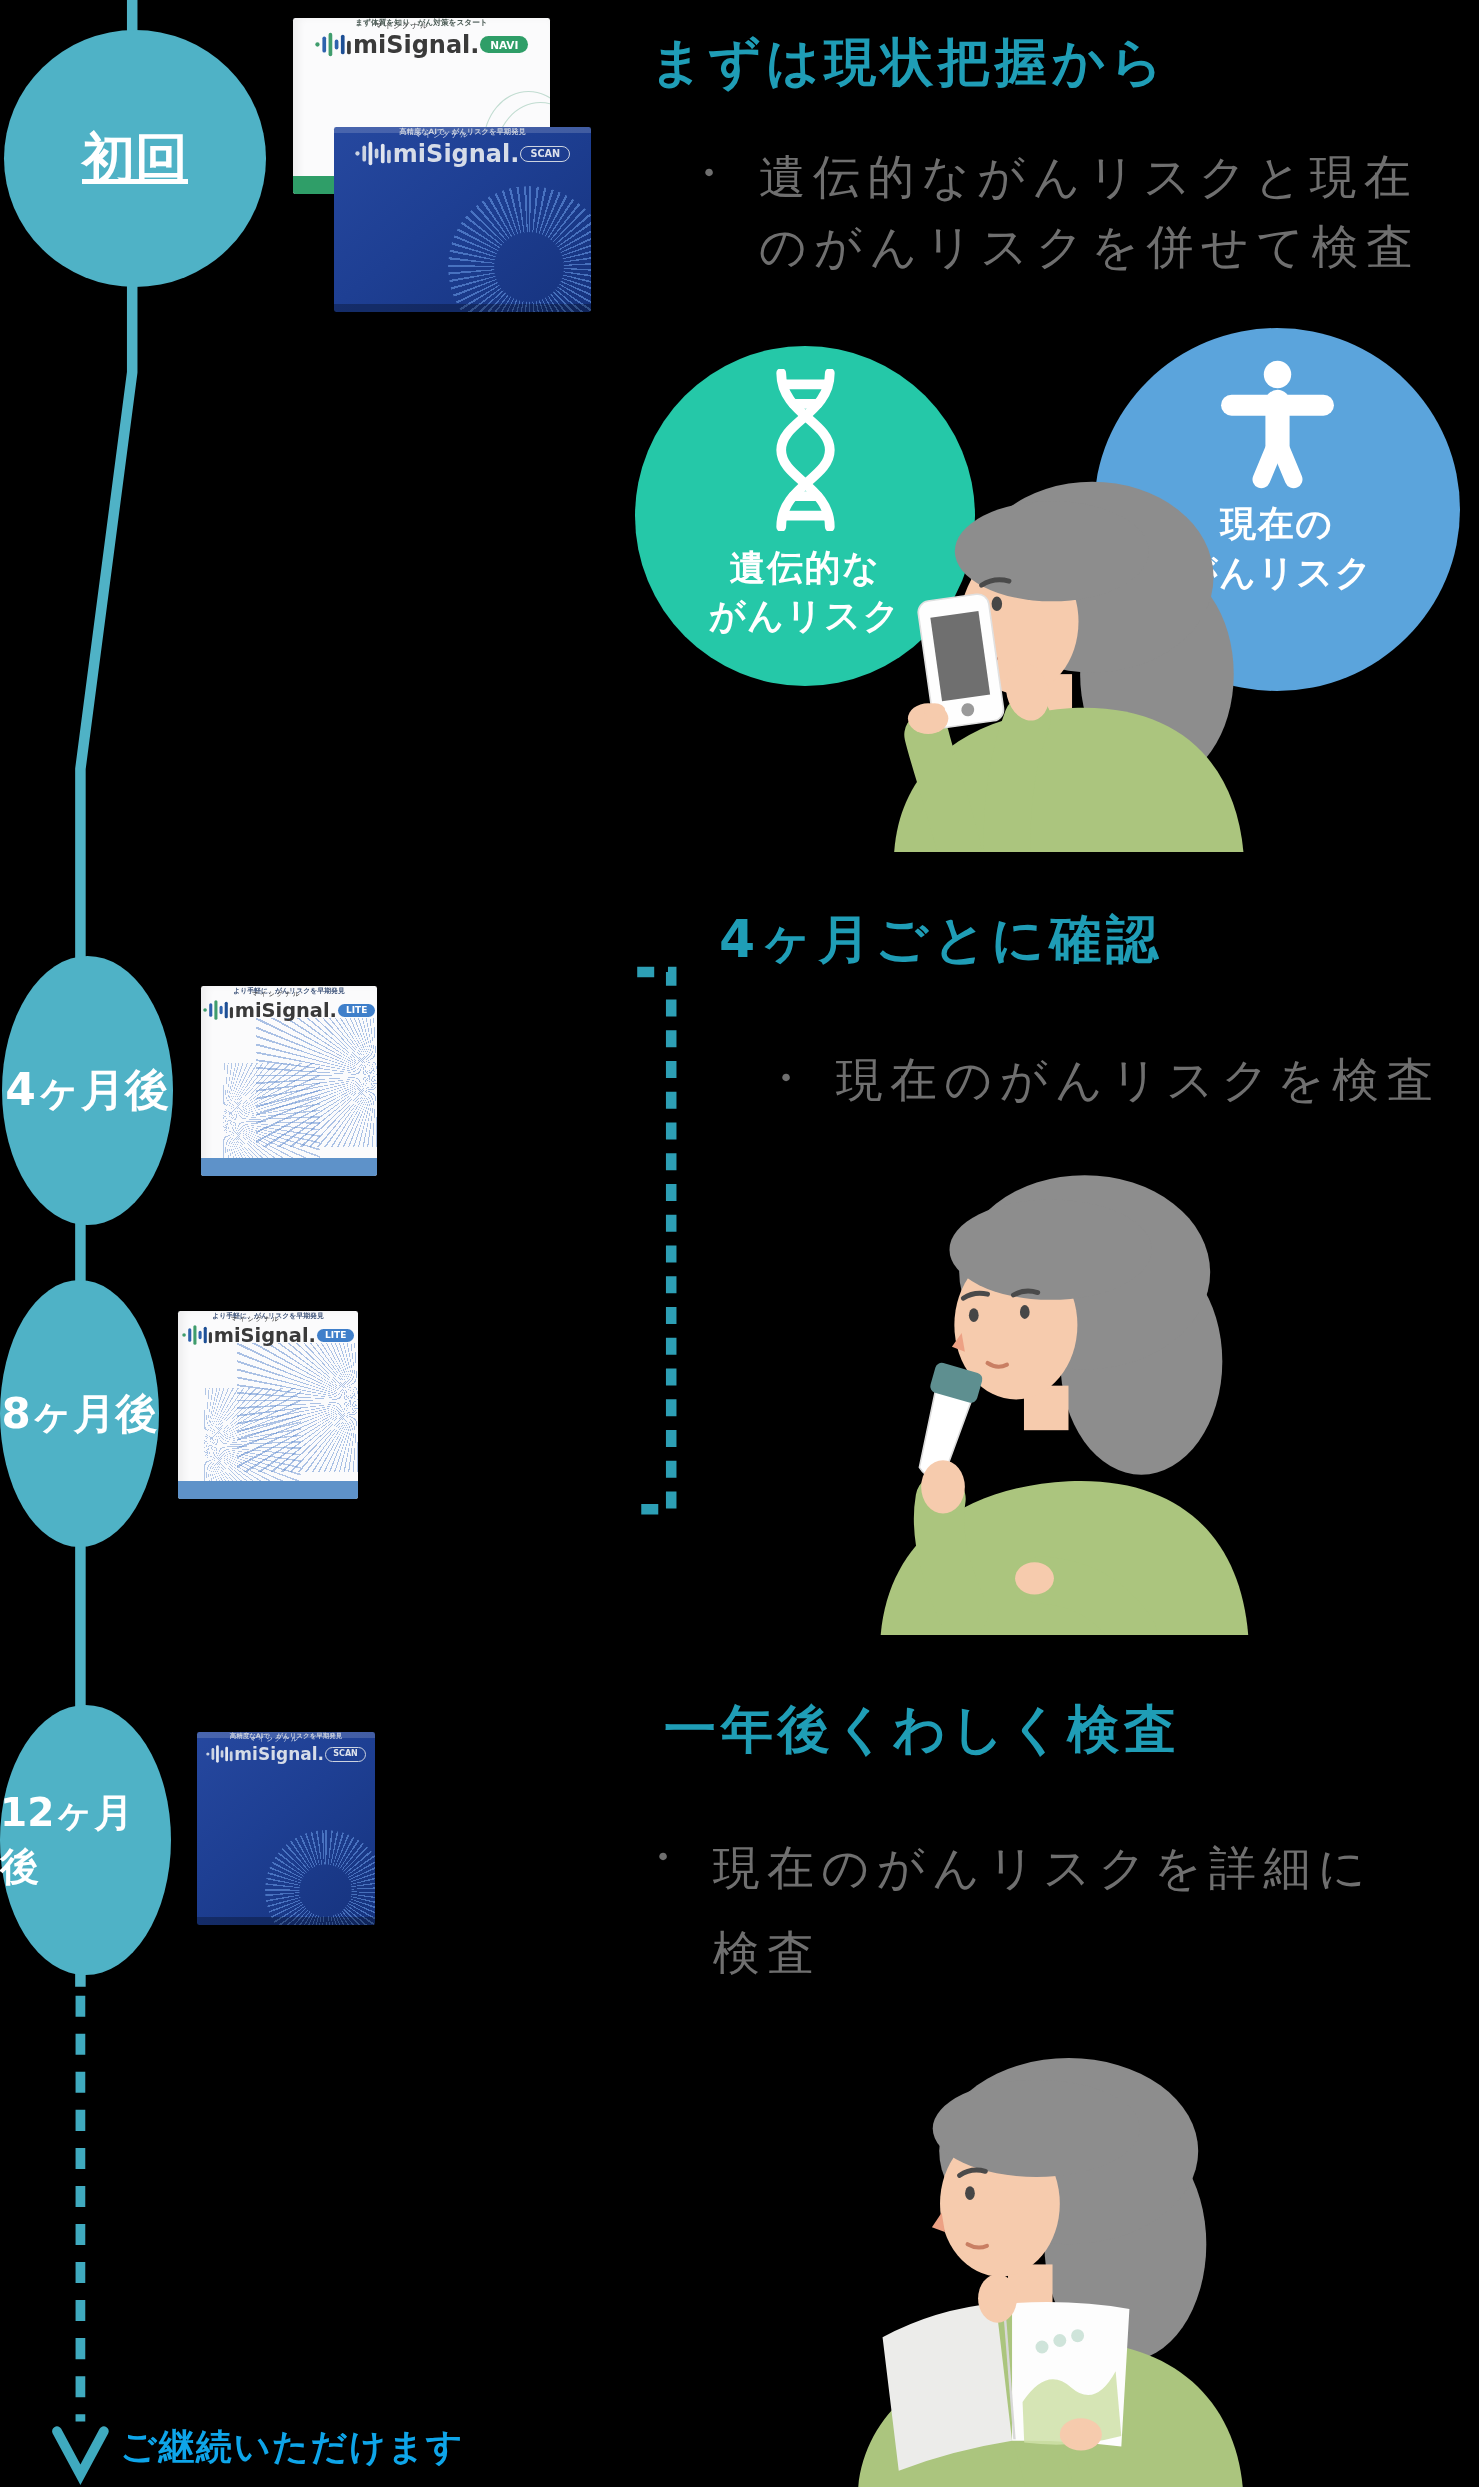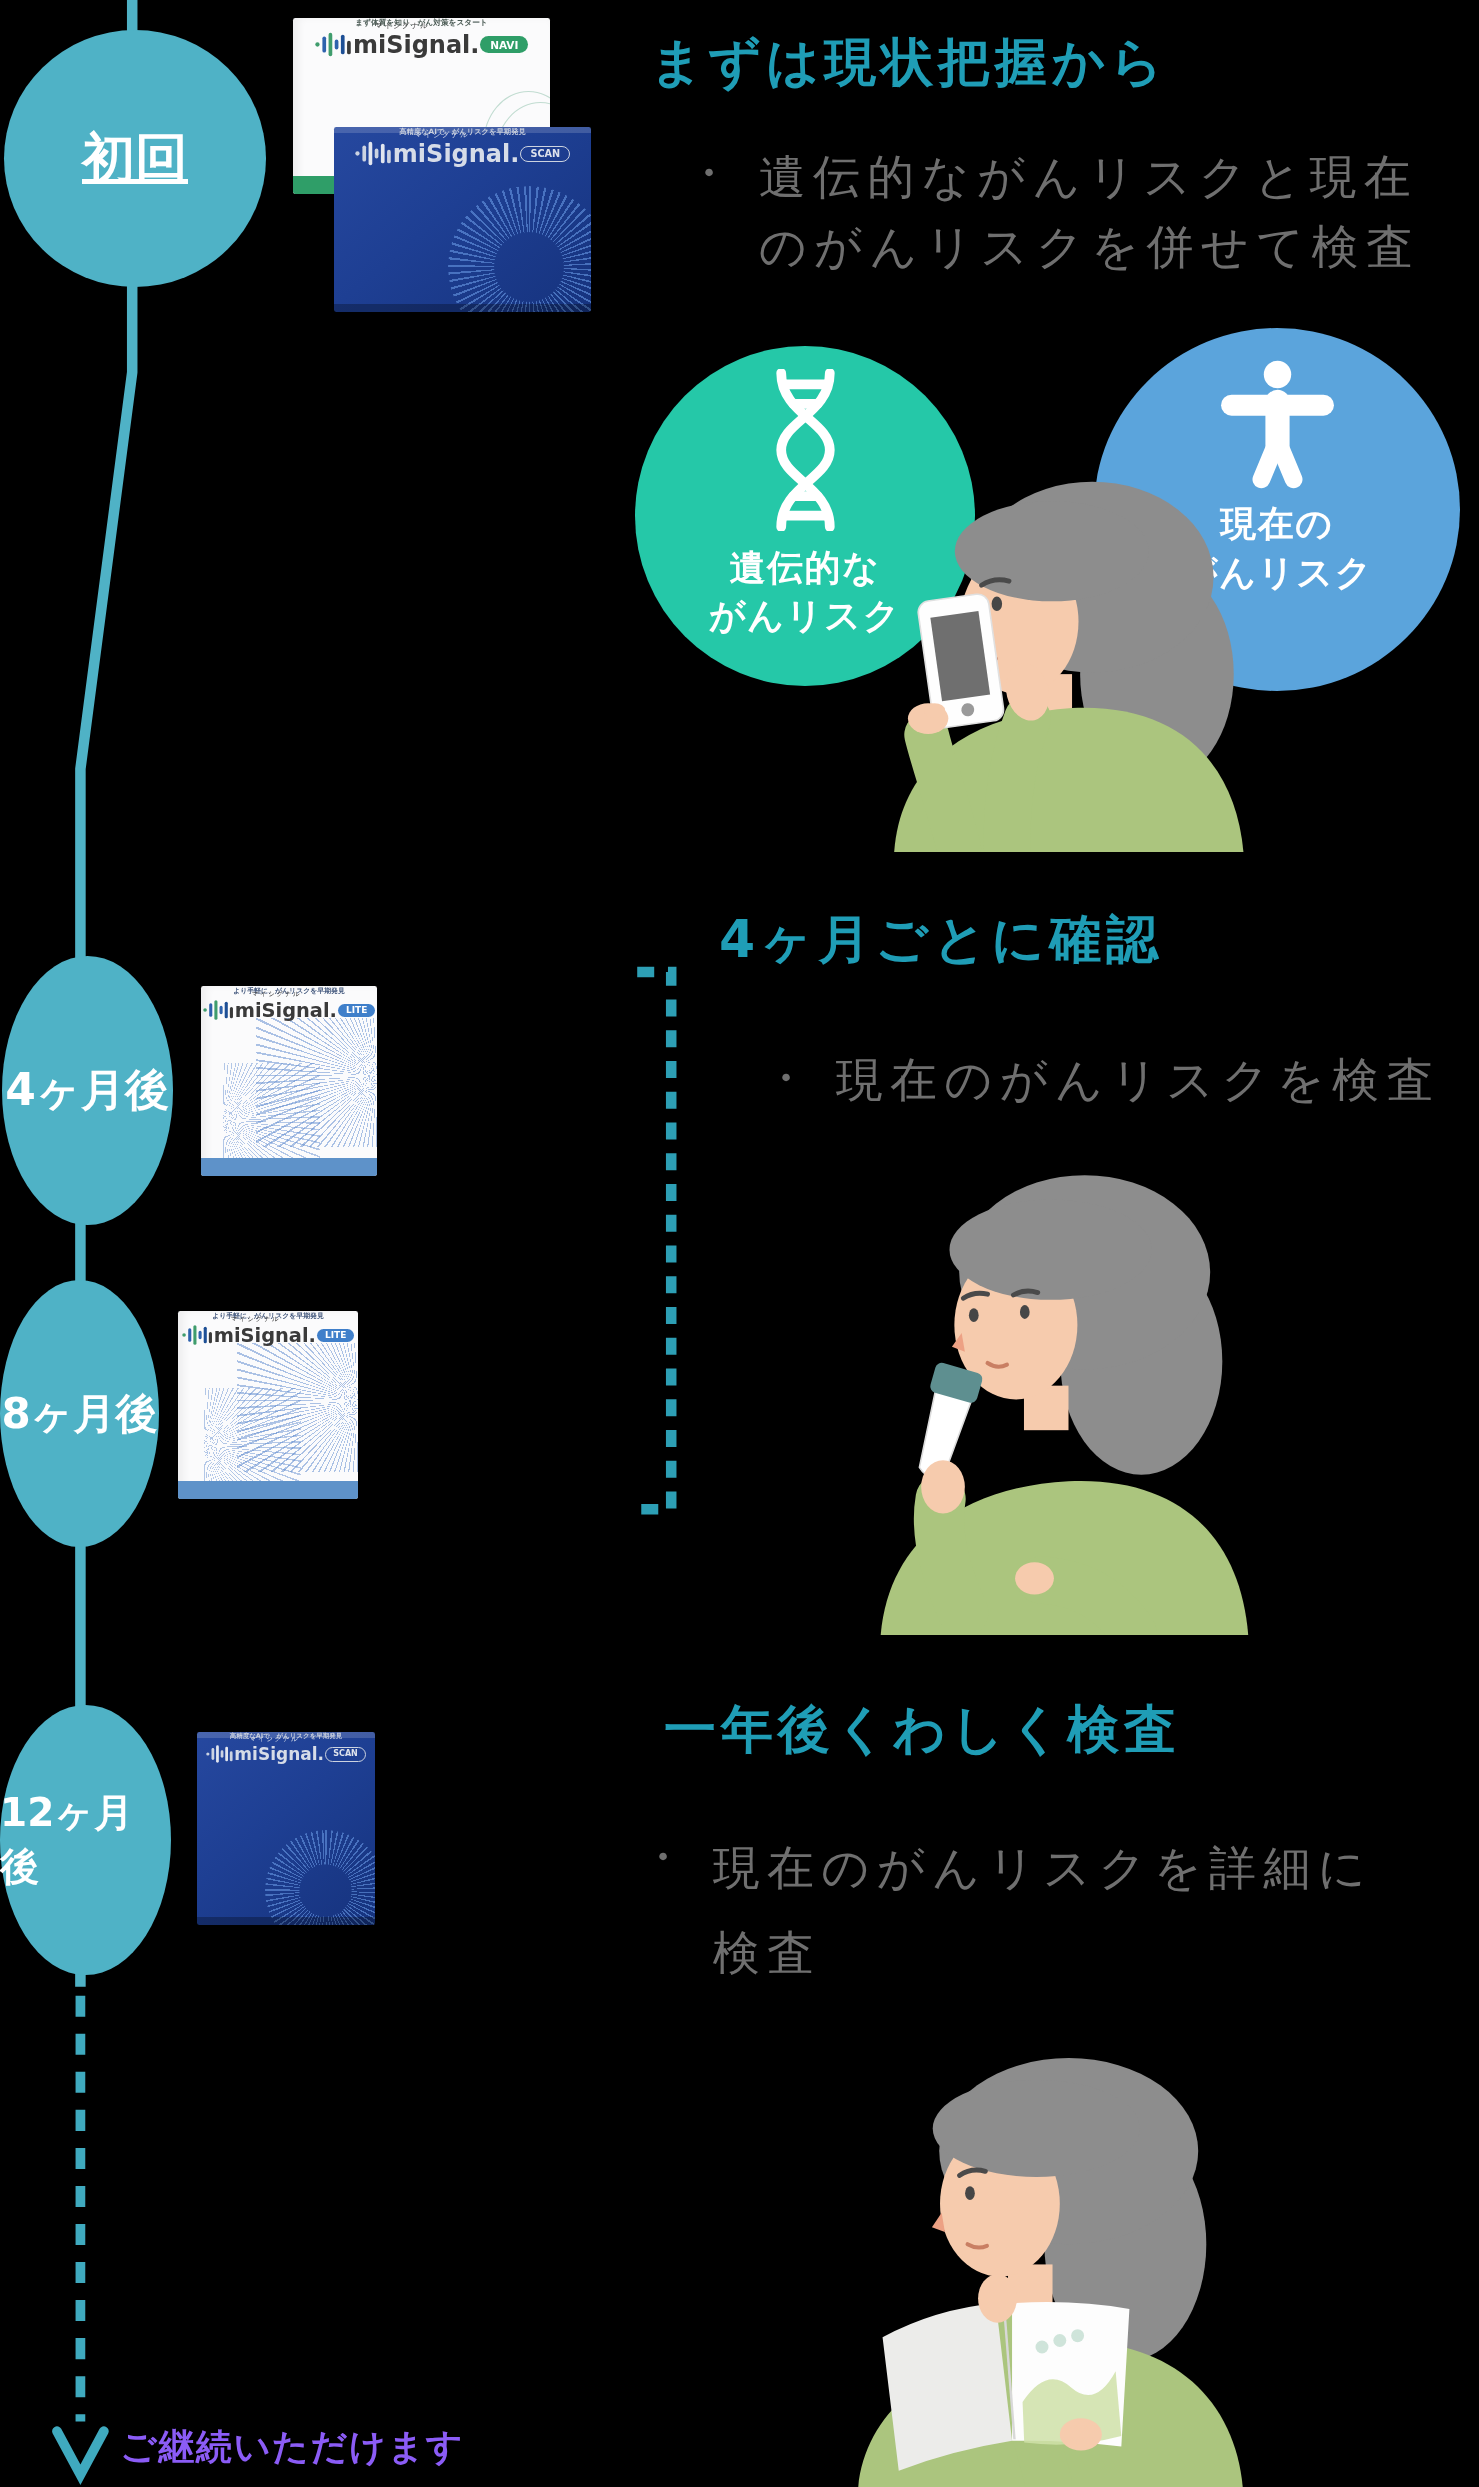--- a/index.html
+++ b/index.html
@@ -60,21 +60,21 @@
   .t-silver .tagline{color:#c9cfdd;font-size:7.3px;}
   .t-silver .brand{color:#d6dce8;}
   .t-silver .ruby{color:#d6dce8;}
   .t-silver .pill{background:transparent;border:1.6px solid #ccd3e0;color:#dde2ec;font-size:9.7px;padding:2.4px 9px;}
   .size-l .brand{font-size:24px;}
   .size-m .brand{font-size:19.4px;}
   .size-m .ruby{left:49px;top:-8px;font-size:6.5px;}
   .size-s .brand{font-size:17px;}
   .size-s .ruby{left:44px;top:-8px;font-size:6.5px;}
   .person{position:absolute;z-index:3;}
-  .footer-label{position:absolute;color:#8b5cf6;font-weight:bold;font-size:36px;
+  .footer-label{position:absolute;color:#0ea5e9;font-weight:bold;font-size:36px;
                 letter-spacing:1.6px;white-space:nowrap;z-index:2;}
 </style>
 </head>
 <body>
 
 <div id="canvas">
 
   <svg class="overlay" width="1480" height="2487" viewBox="0 0 1828 3073">
     <polyline points="163,0 163,460 99,950 99,2455" fill="none" stroke="#4fb2c6" stroke-width="13" stroke-linejoin="round"></polyline>
     <path d="M99,2466 V2992" fill="none" stroke="#3faabf" stroke-width="12" stroke-dasharray="26 21"></path>

